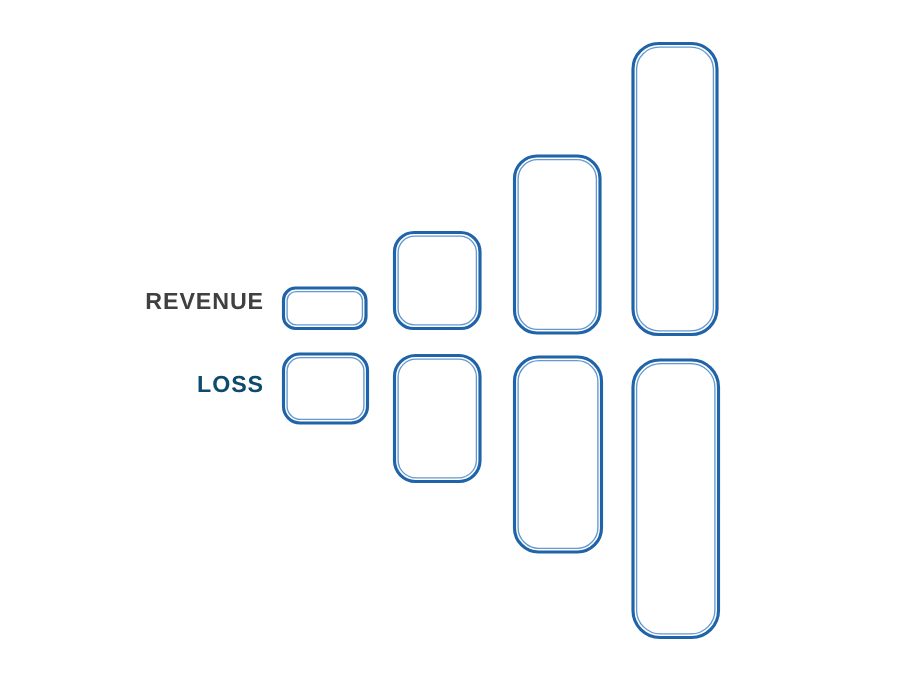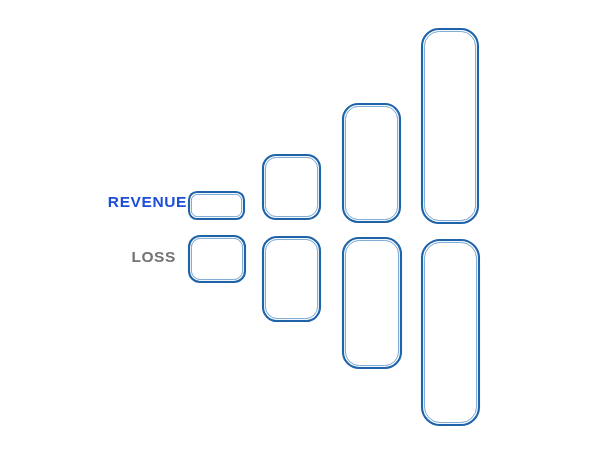--- a/index.html
+++ b/index.html
@@ -99,17 +99,17 @@
         <rect class="bar-shape" x="343" y="238" width="58" height="130" rx="16" ry="16" stroke="#1f63a8" fill="#ffffff"></rect>
         <rect class="bar-shape-inner" x="345.4" y="240.4" width="53.2" height="125.2" rx="14" ry="14" stroke="#2f77bd"></rect>
       </g>
       <g>
         <rect class="bar-shape" x="422" y="240" width="57" height="185" rx="18" ry="18" stroke="#1f63a8" fill="#ffffff"></rect>
         <rect class="bar-shape-inner" x="424.4" y="242.4" width="52.2" height="180.2" rx="16" ry="16" stroke="#2f77bd"></rect>
       </g>
     </g>
   </svg>
 
-  <div class="series-label" id="label-revenue" style="color: #1d4ed8; padding-left: 11px;">REVENUE</div>
+  <div class="series-label" id="label-revenue" style="color: #404040;">REVENUE</div>
 
-  <div class="series-label" id="label-loss" style="color: #737373;">LOSS</div>
+  <div class="series-label" id="label-loss" style="color: #0c4a6e;">LOSS</div>
 
 </div>
 
 </body></html>

